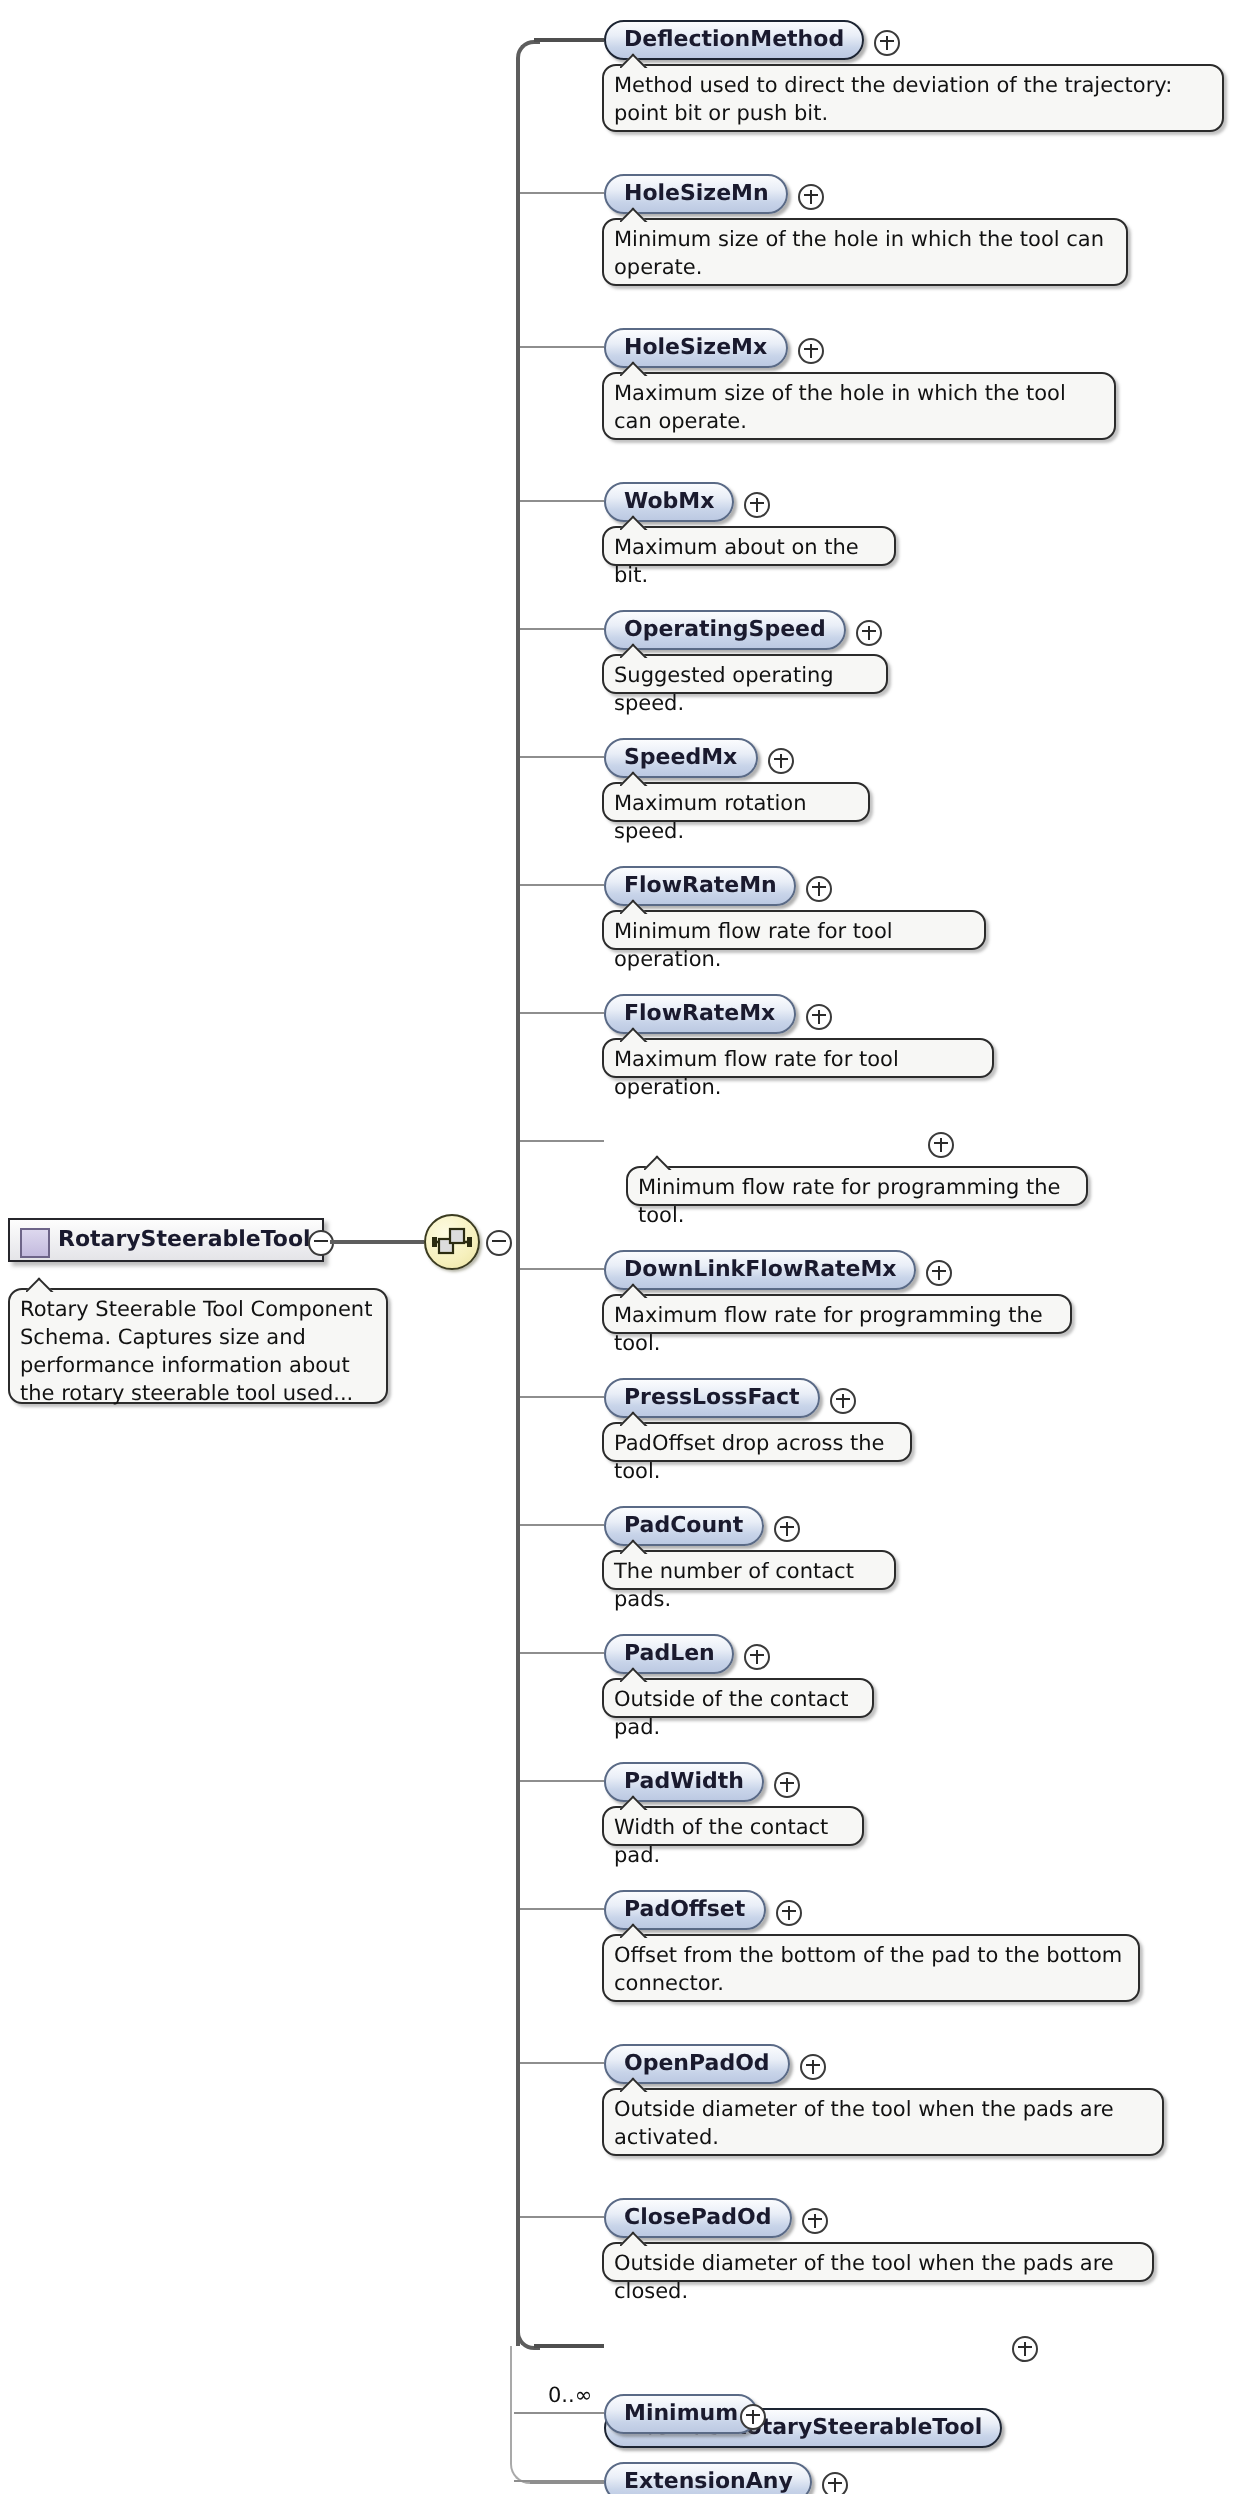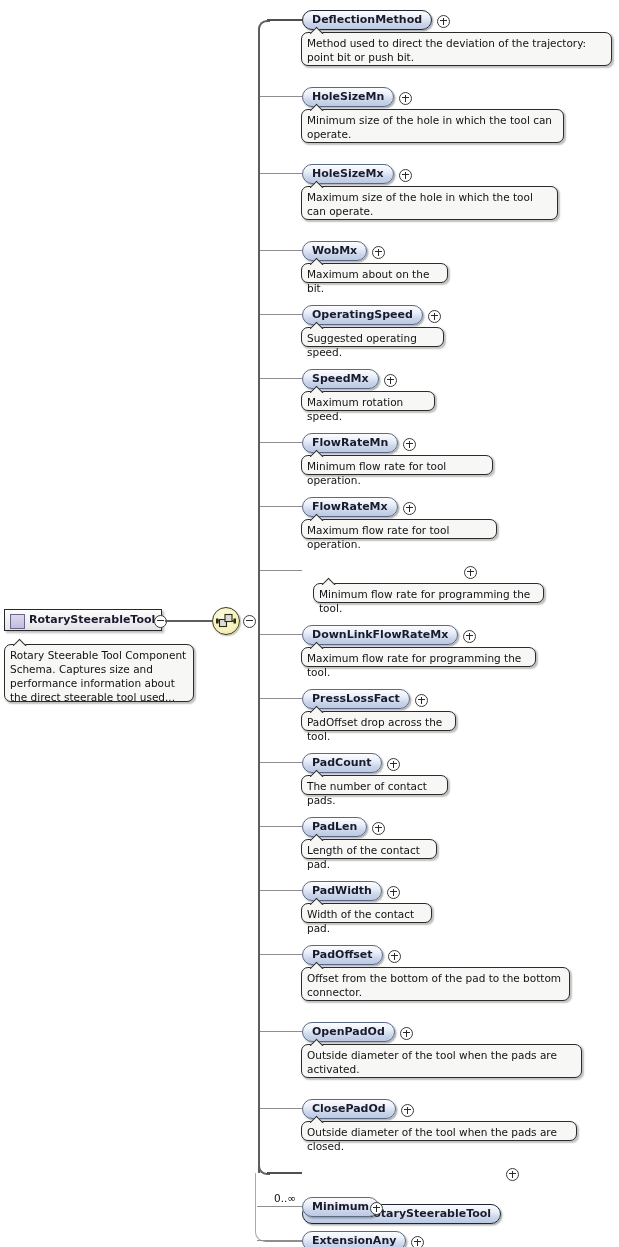--- a/index.html
+++ b/index.html
@@ -138,21 +138,21 @@
     white-space:nowrap;
   }
 </style>
 </head>
 <body>
 
 <div id="diagram">
     <div class="node root" style="left: 4px; top: 609px;"><div class="root-icon"></div><span>RotarySteerableTool</span></div>
     <div class="ann" style="left: 4px; top: 644px; width: 190px; height: 58px;">
       <div class="tip"></div>
-      <div>Rotary Steerable Tool Component Schema. Captures size and performance information about the direct steerable tool used...</div>
+      <div>Rotary Steerable Tool Component Schema. Captures size and performance information about the rotary steerable tool used...</div>
     </div>
     <div class="toggle" style="left: 154px; top: 615px;"></div>
     <div class="ln h" style="left: 165px; top: 620px; width: 47px; background: rgb(93, 93, 93); height: 2px;"></div>
     <div class="seq" style="left: 212px; top: 607px;">
       <svg width="20" height="18" viewBox="0 0 20 18">
         <line x1="0" y1="9" x2="20" y2="9" stroke="#2b2b10" stroke-width="1.3"></line>
         <rect x="0" y="6.5" width="2.5" height="5" fill="#2b2b10"></rect>
         <rect x="17.5" y="6.5" width="2.5" height="5" fill="#2b2b10"></rect>
         <rect x="3.5" y="7.5" width="7" height="7" fill="#dcdcdc" stroke="#2b2b10" stroke-width="1.1"></rect>
         <rect x="9" y="2.5" width="7" height="7" fill="#dcdcdc" stroke="#2b2b10" stroke-width="1.1"></rect>
@@ -247,21 +247,21 @@
     <div class="toggle plus" style="left: 387px; top: 758px;"></div>
     <div class="ann" style="left: 301px; top: 775px; width: 147px; height: 20px;">
       <div class="tip"></div>
       <div>The number of contact pads.</div>
     </div>
     <div class="stub" style="left: 260px; top: 826px; width: 42px;"></div>
     <div class="node" style="left: 302px; top: 817px;"><span>PadLen</span></div>
     <div class="toggle plus" style="left: 372px; top: 822px;"></div>
     <div class="ann" style="left: 301px; top: 839px; width: 136px; height: 20px;">
       <div class="tip"></div>
-      <div>Length of the contact pad.</div>
+      <div>Outside of the contact pad.</div>
     </div>
     <div class="stub" style="left: 260px; top: 890px; width: 42px;"></div>
     <div class="node" style="left: 302px; top: 881px;"><span>PadWidth</span></div>
     <div class="toggle plus" style="left: 387px; top: 886px;"></div>
     <div class="ann" style="left: 301px; top: 903px; width: 131px; height: 20px;">
       <div class="tip"></div>
       <div>Width of the contact pad.</div>
     </div>
     <div class="stub" style="left: 260px; top: 954px; width: 42px;"></div>
     <div class="node" style="left: 302px; top: 945px;"><span>PadOffset</span></div>

